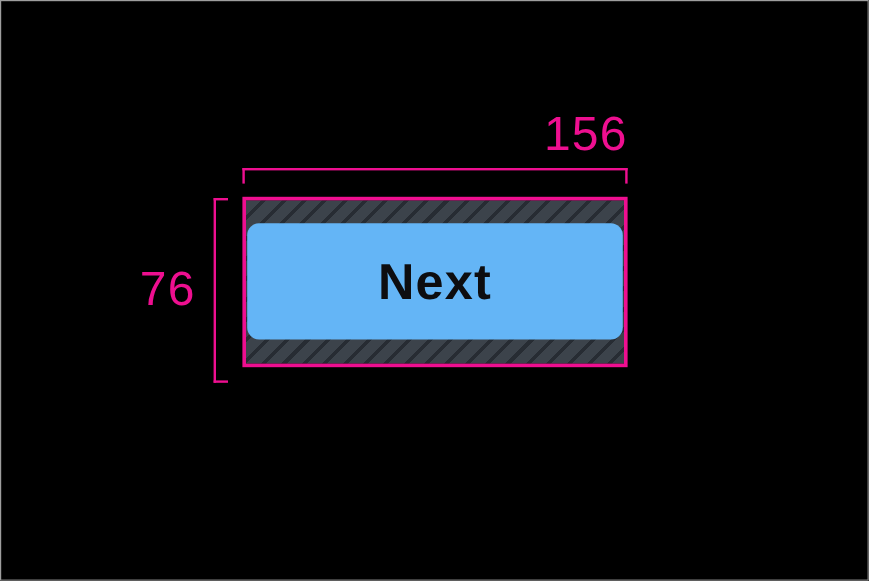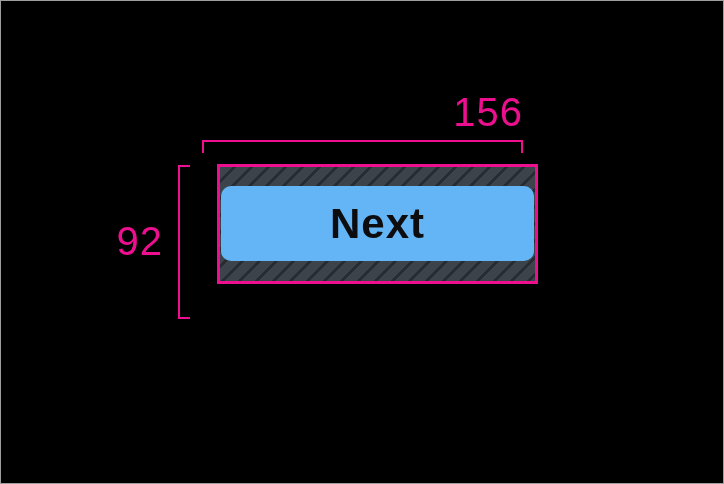--- a/index.html
+++ b/index.html
@@ -63,31 +63,30 @@
     border-top: 2px solid var(--measure-pink, #EE0F90);
     border-bottom: 2px solid var(--measure-pink, #EE0F90);
   }
 
   
   .touch-target {
     position: absolute;
     left: 201px;
     top: 163px;
     width: 321px;
-    height: 120px;
+    height: 142px;
     box-sizing: border-box;
     border: 3px solid var(--measure-pink, #EE0F90);
     background: repeating-linear-gradient(
       135deg,
       var(--target-fill, #3C434B) 0px,
       var(--target-fill, #3C434B) 9px,
       var(--target-hatch, #272C33) 9px,
       var(--target-hatch, #272C33) 12px
     );
-    margin-left: 15px;
   }
 
   
   .next-btn {
     position: absolute;
     left: 1px;
     right: 1px;
     top: 19px;
     bottom: 20px;
     background: var(--button-fill, #64B5F6);
@@ -110,21 +109,21 @@
 </style>
 </head>
 <body>
 
 <div class="stage">
 
   <div class="dim-label width">156</div>
 
   <div class="bracket width"></div>
 
-  <div class="dim-label height">92</div>
+  <div class="dim-label height">76</div>
 
   <div class="bracket height"></div>
 
   <div class="touch-target">
 
     <button class="next-btn">
       <span class="btn-label">Next</span>
     </button>
 
   </div>

